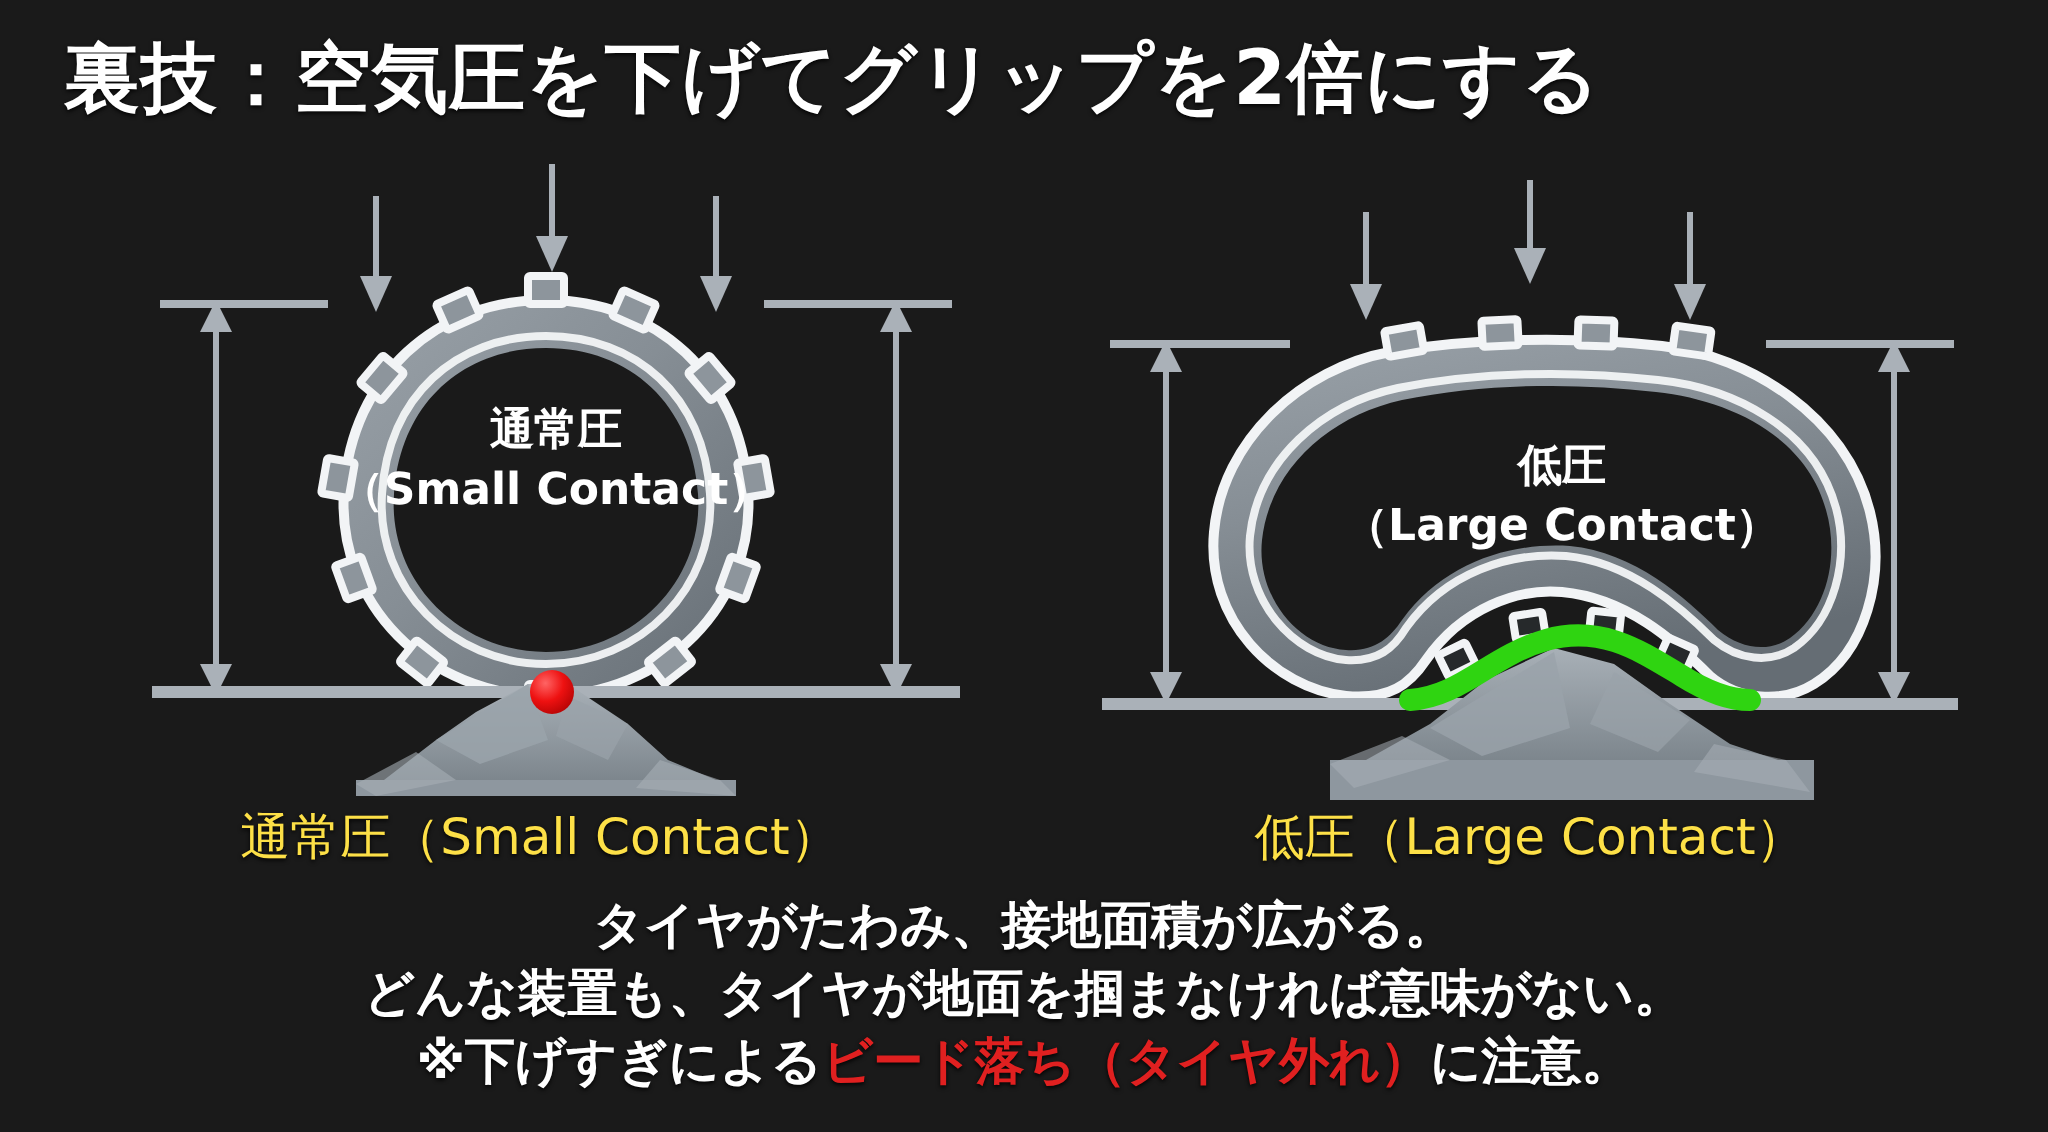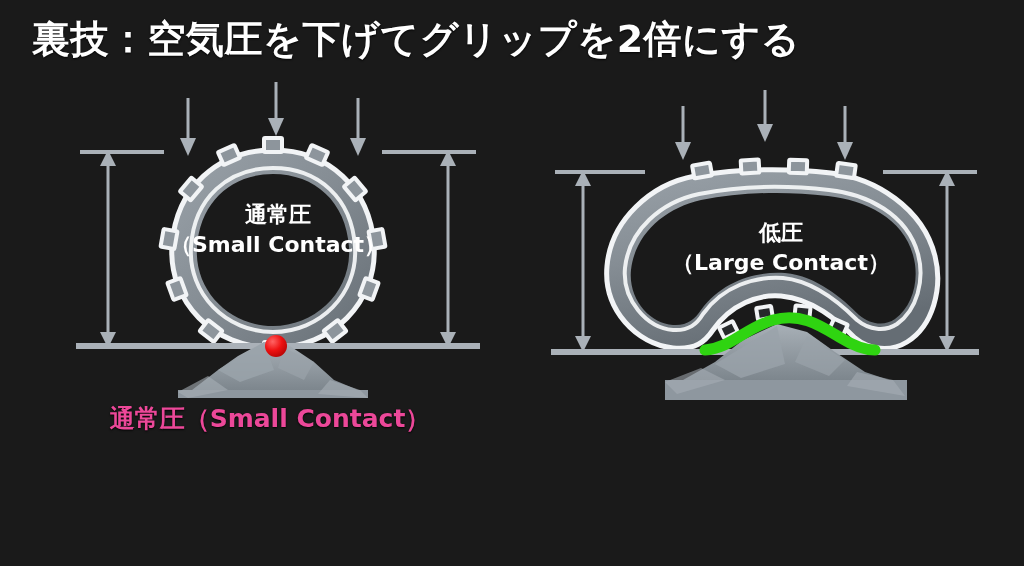--- a/index.html
+++ b/index.html
@@ -23,21 +23,21 @@
 
   
   .panel{position:absolute;top:80px;height:350px;}
   #panel-left{left:68px;width:420px;}
   #panel-right{left:545px;width:440px;}
   .panel svg{display:block;width:100%;height:100%;overflow:visible;}
 
   
   .panel-caption{
     position:absolute;top:402px;
-    font-size:25px;font-weight:700;color:#ec4899;
+    font-size:25px;font-weight:400;color:#fde047;
     text-align:center;white-space:nowrap;
     text-shadow:0 1px 2px rgba(0,0,0,.9);
   }
   #caption-left{left:60px;width:420px;}
   #caption-right{left:545px;width:440px;}
 
   
   #bottom-text{
     position:absolute;left:0;top:446px;width:1024px;
     text-align:center;
@@ -274,15 +274,21 @@
       </g>
 
       <path d="M160,270
                C186,268 200,248 228,240
                C256,232 276,246 296,258
                C312,268 322,270 330,270" fill="none" stroke="#2fd411" stroke-width="11" stroke-linecap="round"></path>
     </svg>
   </div>
 
   <div class="panel-caption" id="caption-left">通常圧（Small Contact）</div>
-
+  <div class="panel-caption" id="caption-right">低圧（Large Contact）</div>
+
+  <div id="bottom-text">
+    <div class="bottom-line">タイヤがたわみ、接地面積が広がる。</div>
+    <div class="bottom-line">どんな装置も、タイヤが地面を掴まなければ意味がない。</div>
+    <div class="bottom-line"><span>※下げすぎによる</span><span class="warn">ビード落ち（タイヤ外れ）</span><span>に注意。</span></div>
+  </div>
 
 </div>
 
 </body></html>

